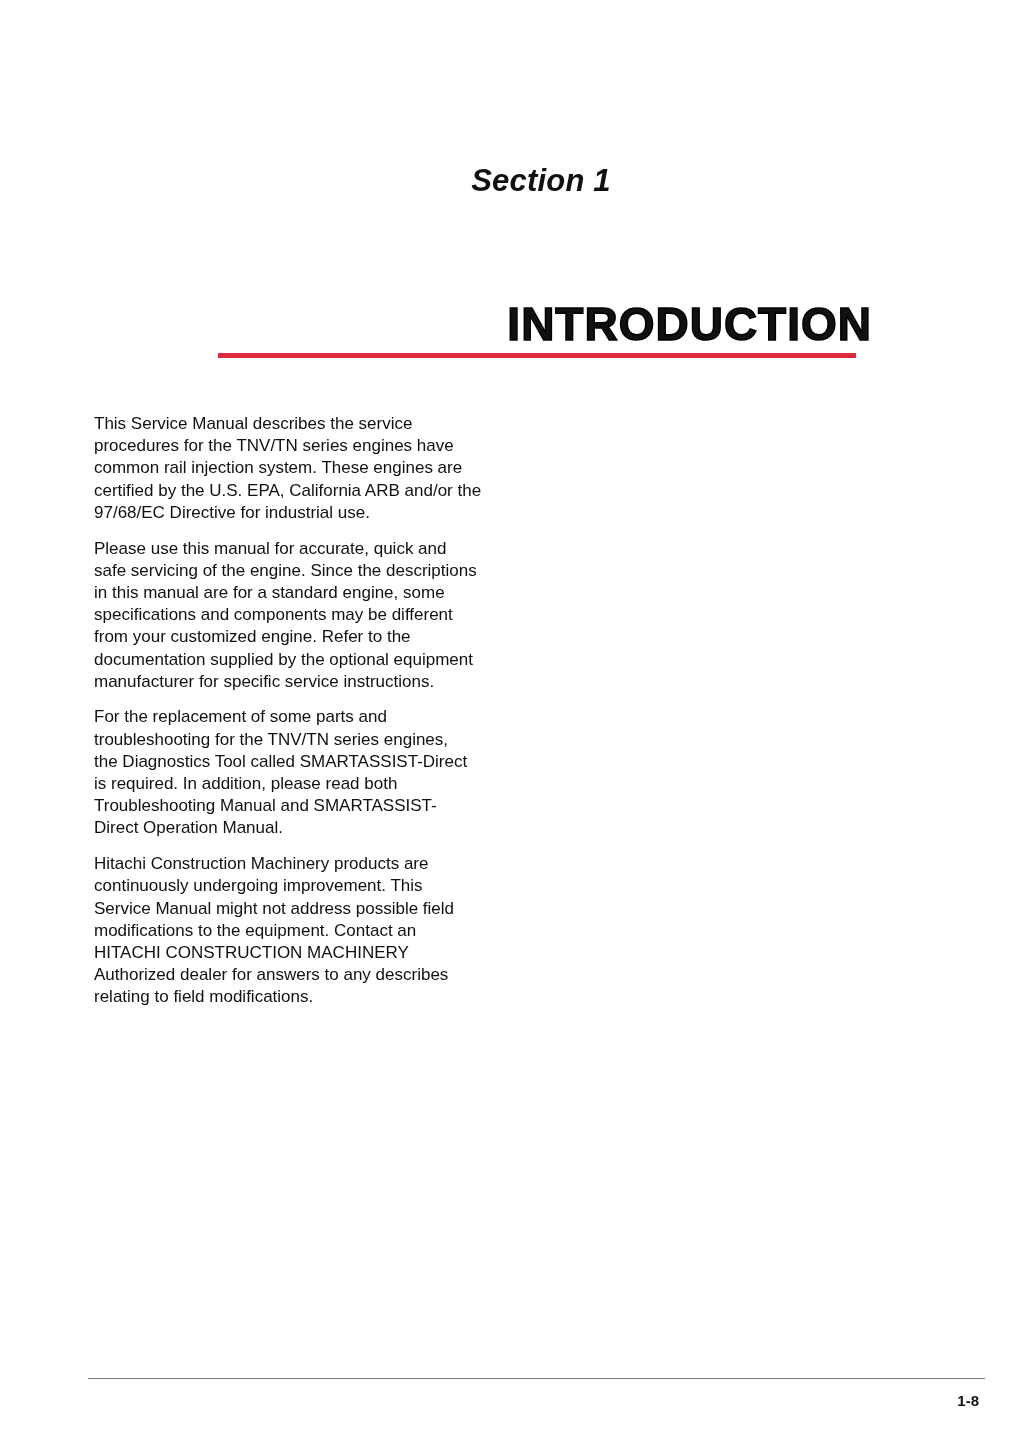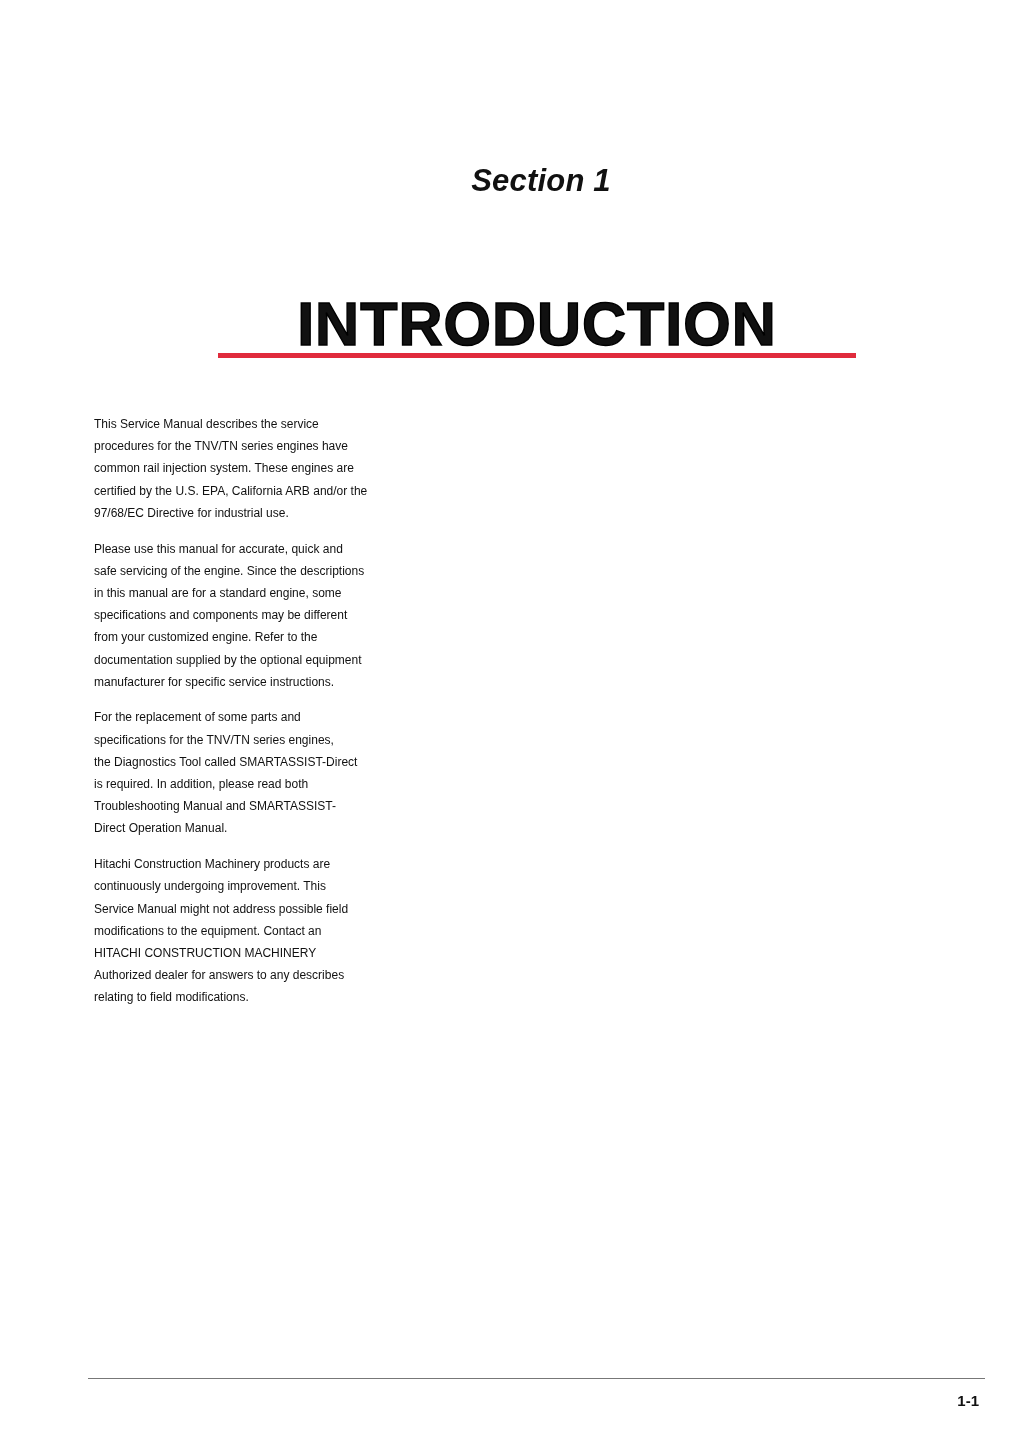--- a/index.html
+++ b/index.html
@@ -1,20 +1,20 @@
 <!DOCTYPE html>
 <html><head>
 <meta charset="utf-8">
 <style>
   html, body { margin: 0; padding: 0; background: #ffffff; }
   body { width: 1024px; height: 1447px; position: relative; overflow: hidden; font-family: "Liberation Sans", sans-serif; color: #111; }
   .section-label { position: absolute; left: 0; top: 163px; width: 1082px; text-align: center; font-style: italic; font-weight: bold; font-size: 31px; letter-spacing: 0.2px; }
-  .title { position: absolute; left: 218px; top: 288px; width: 638px; text-align: center; font-weight: 900; font-size: 61px; letter-spacing: 1px; line-height: 72px; transform: scaleX(1.0); -webkit-text-stroke: 1.5px #000; }
+  .title { position: absolute; left: 234px; top: 288px; width: 638px; text-align: right; font-weight: 900; font-size: 46px; letter-spacing: 1px; line-height: 72px; transform: scaleX(1.0); -webkit-text-stroke: 1.5px #000; }
   .title-rule { position: absolute; left: 218px; top: 353px; width: 638px; height: 5px; background: #e02b3c; }
-  .body { position: absolute; left: 94px; top: 413px; width: 440px; font-size: 12px; line-height: 22.2px; }
+  .body { position: absolute; left: 94px; top: 413px; width: 440px; font-size: 17px; line-height: 22.2px; }
   .body p { margin: 0 0 13.5px 0; white-space: pre-line; }
   .footer-rule { position: absolute; left: 88px; top: 1378px; width: 897px; height: 1px; background: #777; }
   .page-num { position: absolute; right: 45px; top: 1392px; font-weight: bold; font-size: 15px; }
 </style>
 </head>
 <body>
 
 <div class="section-label">Section 1</div>
 <div class="title">INTRODUCTION</div>
 <div class="title-rule"></div>
@@ -26,28 +26,28 @@
 certified by the U.S. EPA, California ARB and/or the
 97/68/EC Directive for industrial use.</p>
   <p>Please use this manual for accurate, quick and
 safe servicing of the engine. Since the descriptions
 in this manual are for a standard engine, some
 specifications and components may be different
 from your customized engine. Refer to the
 documentation supplied by the optional equipment
 manufacturer for specific service instructions.</p>
   <p>For the replacement of some parts and
-specifications for the TNV/TN series engines,
+troubleshooting for the TNV/TN series engines,
 the Diagnostics Tool called SMARTASSIST-Direct
 is required. In addition, please read both
 Troubleshooting Manual and SMARTASSIST-
 Direct Operation Manual.</p>
   <p>Hitachi Construction Machinery products are
 continuously undergoing improvement. This
 Service Manual might not address possible field
 modifications to the equipment. Contact an
 HITACHI CONSTRUCTION MACHINERY
 Authorized dealer for answers to any describes
 relating to field modifications.</p>
 </div>
 
 <div class="footer-rule"></div>
-<div class="page-num">1-1</div>
+<div class="page-num">1-8</div>
 
 </body></html>

